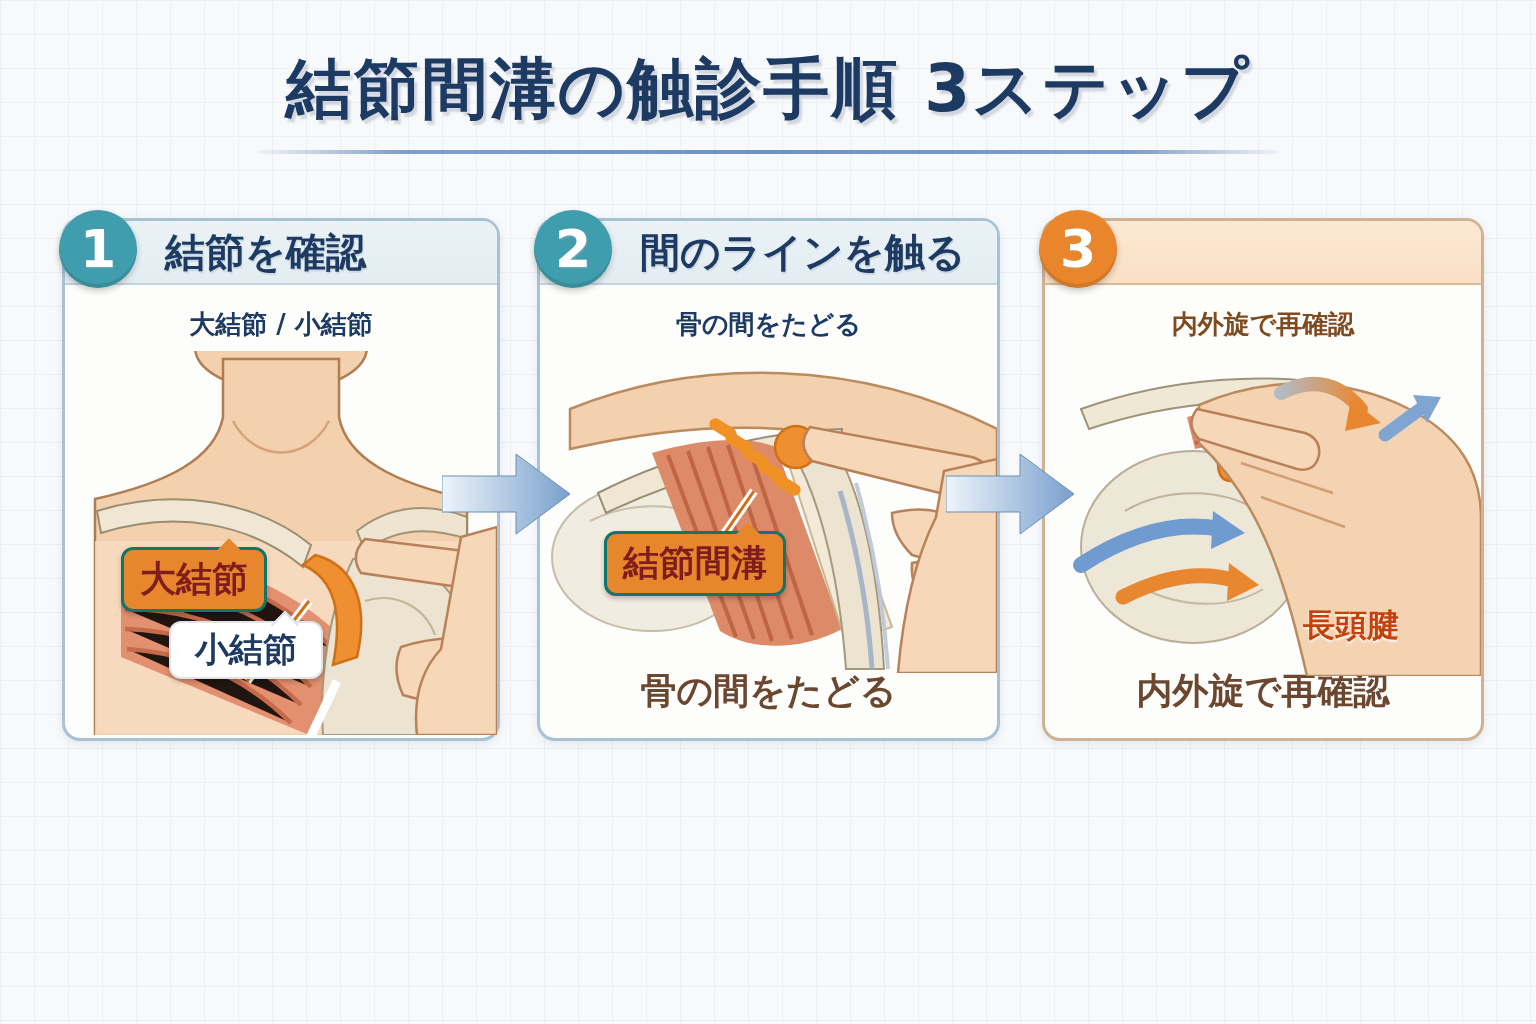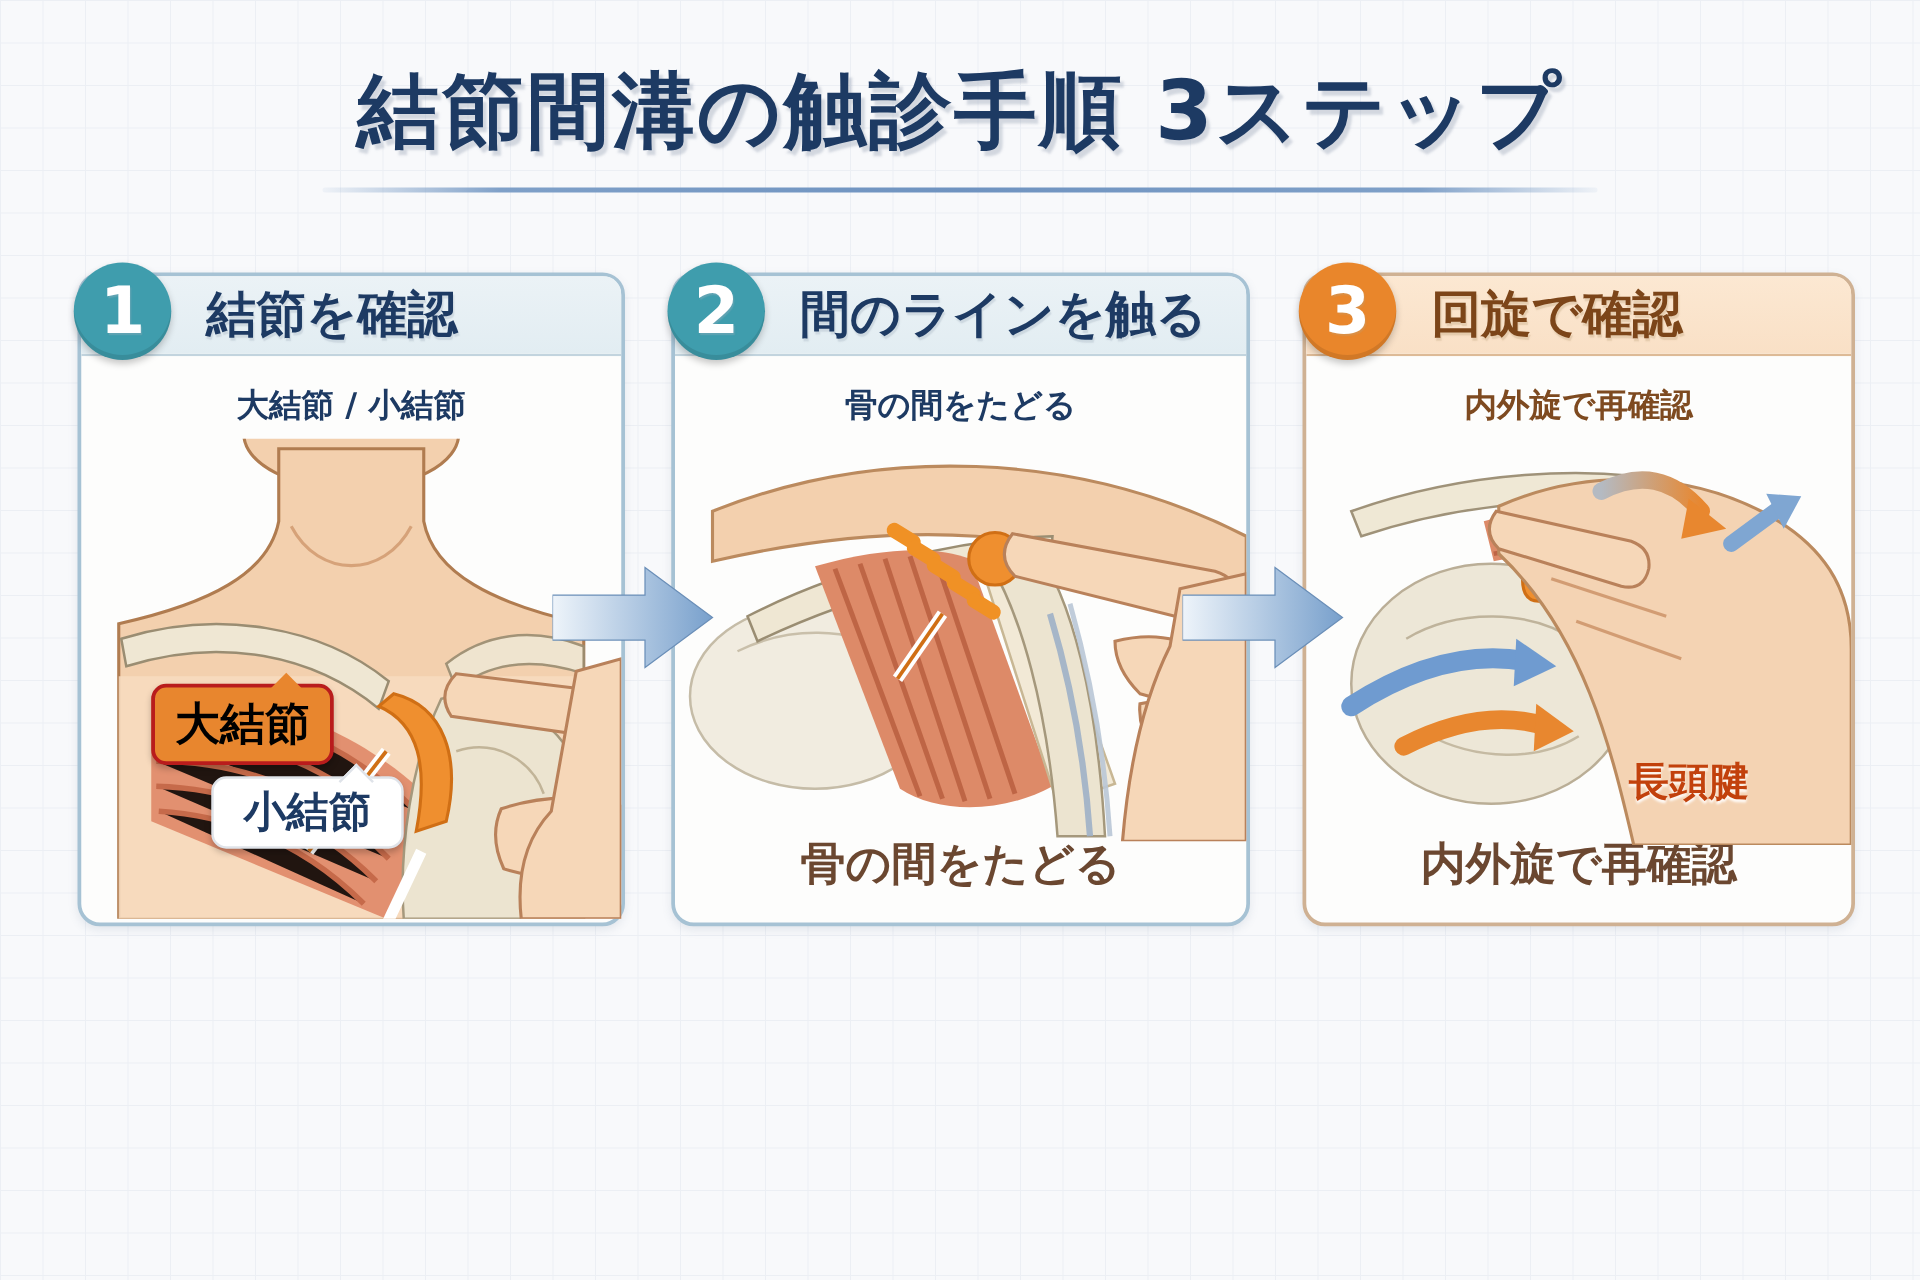--- a/index.html
+++ b/index.html
@@ -71,21 +71,21 @@
   .illu.i2{top:130px;height:322px;}
   .illu.i3{top:130px;height:325px;}
 
   
   .bubble{
     position:absolute;z-index:3;border-radius:12px;
     font-weight:800;white-space:nowrap;
     box-shadow:0 3px 5px rgba(0,0,0,.22);
   }
   .bubble.orange{
-    background:#e8862e;color:#000000;border:3px solid #b91c1c;
+    background:#e8862e;color:#7f1d1d;border:3px solid #0f766e;
     padding:5px 16px;font-size:36px;
   }
   .bubble.white{
     background:#fff;color:#1d3a63;border:2px solid #dfe3e9;
     padding:4px 24px;font-size:34px;
   }
   .bubble::before{
     content:"";position:absolute;width:18px;height:18px;
     top:-8px;right:26px;transform:rotate(45deg);
     background:inherit;z-index:-1;
@@ -223,27 +223,27 @@
 
       <path d="M270,76 Q256,94 272,110 L424,148 Q444,152 449,132 Q452,112 432,106 Z" fill="#f6d7b8" stroke="#b9815a" stroke-width="2.5"></path>
       <path d="M352,162 Q392,152 420,170 Q436,184 428,202 Q404,214 372,204 Q352,184 352,162 Z" fill="#f6d7b8" stroke="#b9815a" stroke-width="2.5"></path>
       <path d="M372,212 Q408,204 434,222 Q446,238 436,252 Q410,262 384,252 Q370,232 372,212 Z" fill="#f6d7b8" stroke="#b9815a" stroke-width="2.5"></path>
       <path d="M404,120 L457,108 L457,322 L358,322 Q366,226 396,166 Z" fill="#f6d7b8" stroke="#b9815a" stroke-width="2.5"></path>
 
       <path d="M178,192 L214,140" stroke="#fff" stroke-width="9" fill="none"></path>
       <path d="M178,192 L214,140" stroke="#d06f15" stroke-width="3" fill="none"></path>
     </svg>
 
+    <div class="bubble orange label-groove">結節間溝</div>
     <div class="caption">骨の間をたどる</div>
   </div>
 
   <div class="panel p3">
     <div class="panel-header">
       <div class="badge">3</div>
-      <span>回旋で確認</span>
     </div>
     <div class="subtitle">内外旋で再確認</div>
 
     <svg class="illu i3" viewBox="0 0 436 325">
 
       <path d="M36,58 C126,26 228,20 300,36 L296,58 C230,44 134,48 44,78 Z" fill="#efe7d3" stroke="#9a8d72" stroke-width="2" opacity=".95"></path>
       <ellipse cx="148" cy="196" rx="112" ry="96" fill="#ece5d3" stroke="#b3a68c" stroke-width="2" opacity=".9"></ellipse>
       <path d="M80,160 C120,136 180,136 216,162" fill="none" stroke="#b3a68c" stroke-width="2" opacity=".8"></path>
       <path d="M96,236 C136,258 186,258 218,238" fill="none" stroke="#b3a68c" stroke-width="2" opacity=".7"></path>
 

